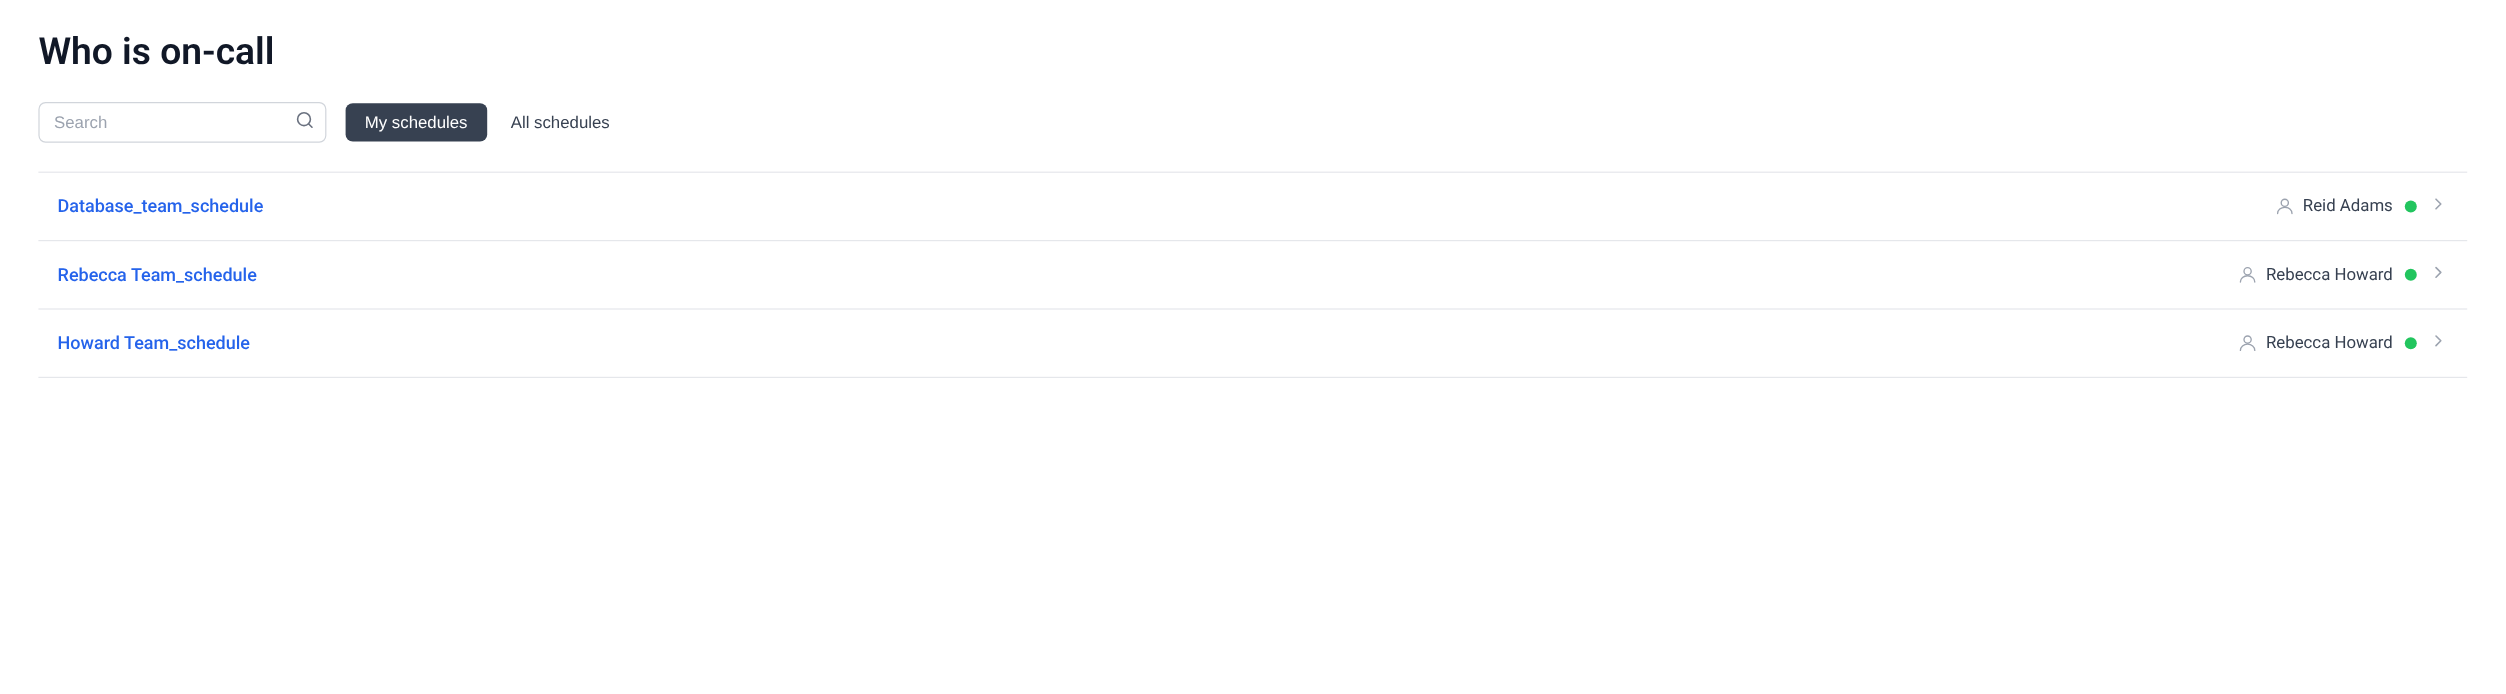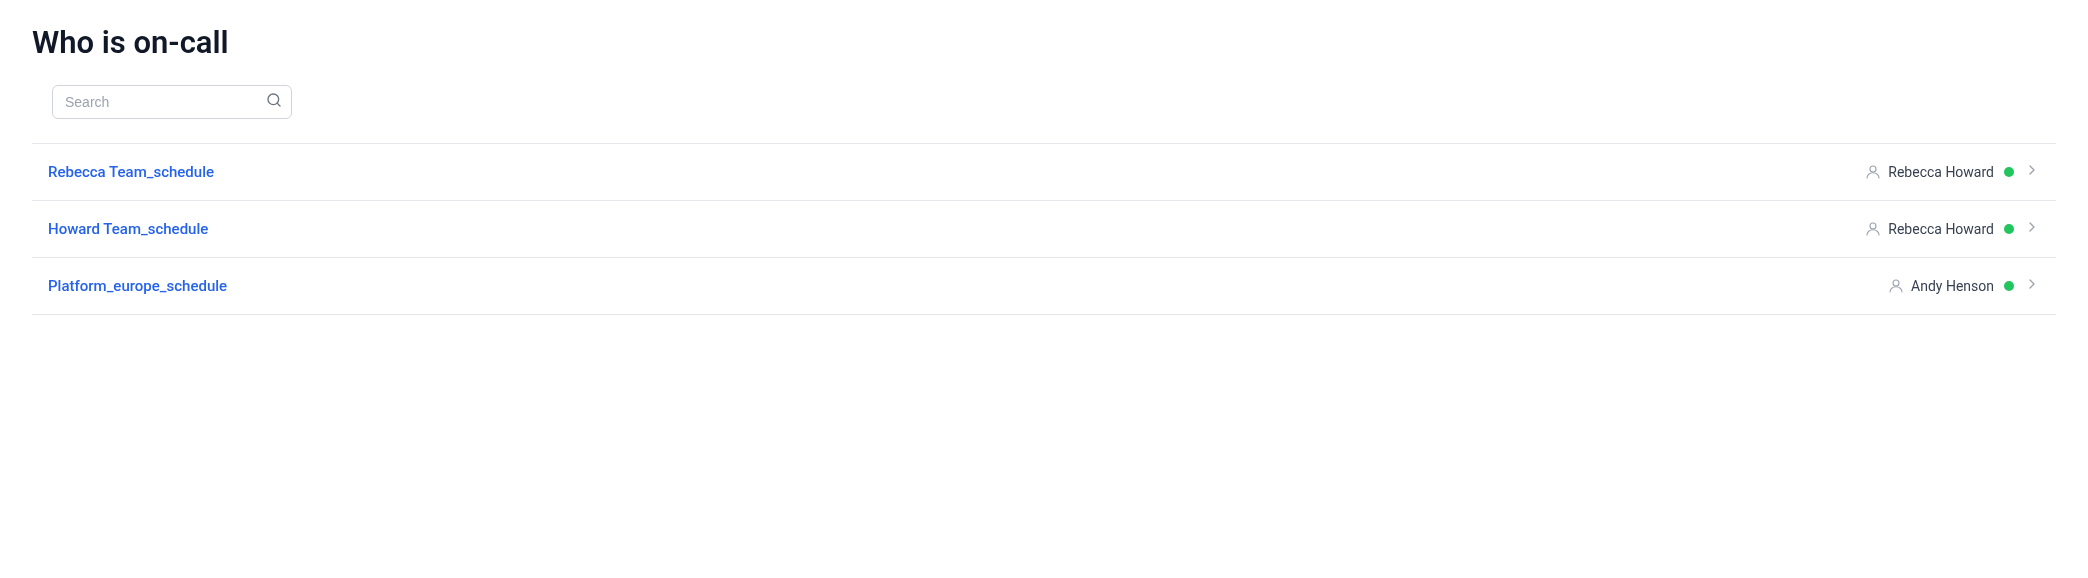--- a/index.html
+++ b/index.html
@@ -21,21 +21,20 @@
       font-weight: 600;
       color: #111827;
       margin-bottom: 24px;
     }
 
     .toolbar {
       display: flex;
       align-items: center;
       gap: 16px;
       margin-bottom: 24px;
-      margin-left: 20px;
     }
 
     .search-container {
       position: relative;
       width: 240px;
     }
 
     .search-input {
       width: 100%;
       padding: 8px 36px 8px 12px;
@@ -153,23 +152,45 @@
   <div class="search-container">
     <input class="search-input" type="text" placeholder="Search" style="">
     <span class="search-icon-wrap">
       <svg width="16" height="16" viewBox="0 0 24 24" fill="none" stroke="currentColor" stroke-width="2" stroke-linecap="round" stroke-linejoin="round">
         <circle cx="11" cy="11" r="8"></circle>
         <line x1="21" y1="21" x2="16.65" y2="16.65"></line>
       </svg>
     </span>
   </div>
 
+  <div class="tab-group">
+    <button class="tab-btn active">My schedules</button>
+    <button class="tab-btn inactive">All schedules</button>
+  </div>
 </div>
 
 <div class="schedules-list" id="schedules-list">
+<div class="schedule-row">
+      <a class="schedule-name" href="#">Database_team_schedule</a>
+      <div class="schedule-right">
+        <div class="oncall-person">
+          <svg class="person-icon" viewBox="0 0 24 24" fill="none" stroke="currentColor" stroke-width="1.5" stroke-linecap="round" stroke-linejoin="round">
+            <circle cx="12" cy="8" r="4"></circle>
+            <path d="M4 20c0-4 3.6-7 8-7s8 3 8 7"></path>
+          </svg>
+          <span>Reid Adams</span>
+        </div>
+        <span class="status-dot"></span>
+        <span class="chevron-icon">
+          <svg width="16" height="16" viewBox="0 0 24 24" fill="none" stroke="currentColor" stroke-width="2" stroke-linecap="round" stroke-linejoin="round">
+            <polyline points="9 18 15 12 9 6"></polyline>
+          </svg>
+        </span>
+      </div>
+    </div>
     <div class="schedule-row">
       <a class="schedule-name" href="#">Rebecca Team_schedule</a>
       <div class="schedule-right">
         <div class="oncall-person">
           <svg class="person-icon" viewBox="0 0 24 24" fill="none" stroke="currentColor" stroke-width="1.5" stroke-linecap="round" stroke-linejoin="round">
             <circle cx="12" cy="8" r="4"></circle>
             <path d="M4 20c0-4 3.6-7 8-7s8 3 8 7"></path>
           </svg>
           <span>Rebecca Howard</span>
         </div>
@@ -192,31 +213,13 @@
           <span>Rebecca Howard</span>
         </div>
         <span class="status-dot"></span>
         <span class="chevron-icon">
           <svg width="16" height="16" viewBox="0 0 24 24" fill="none" stroke="currentColor" stroke-width="2" stroke-linecap="round" stroke-linejoin="round">
             <polyline points="9 18 15 12 9 6"></polyline>
           </svg>
         </span>
       </div>
     </div>
-    <div class="schedule-row">
-      <a class="schedule-name" href="#">Platform_europe_schedule</a>
-      <div class="schedule-right">
-        <div class="oncall-person">
-          <svg class="person-icon" viewBox="0 0 24 24" fill="none" stroke="currentColor" stroke-width="1.5" stroke-linecap="round" stroke-linejoin="round">
-            <circle cx="12" cy="8" r="4"></circle>
-            <path d="M4 20c0-4 3.6-7 8-7s8 3 8 7"></path>
-          </svg>
-          <span>Andy Henson</span>
-        </div>
-        <span class="status-dot"></span>
-        <span class="chevron-icon">
-          <svg width="16" height="16" viewBox="0 0 24 24" fill="none" stroke="currentColor" stroke-width="2" stroke-linecap="round" stroke-linejoin="round">
-            <polyline points="9 18 15 12 9 6"></polyline>
-          </svg>
-        </span>
-      </div>
-    </div>
   </div>
 
 </body></html>

